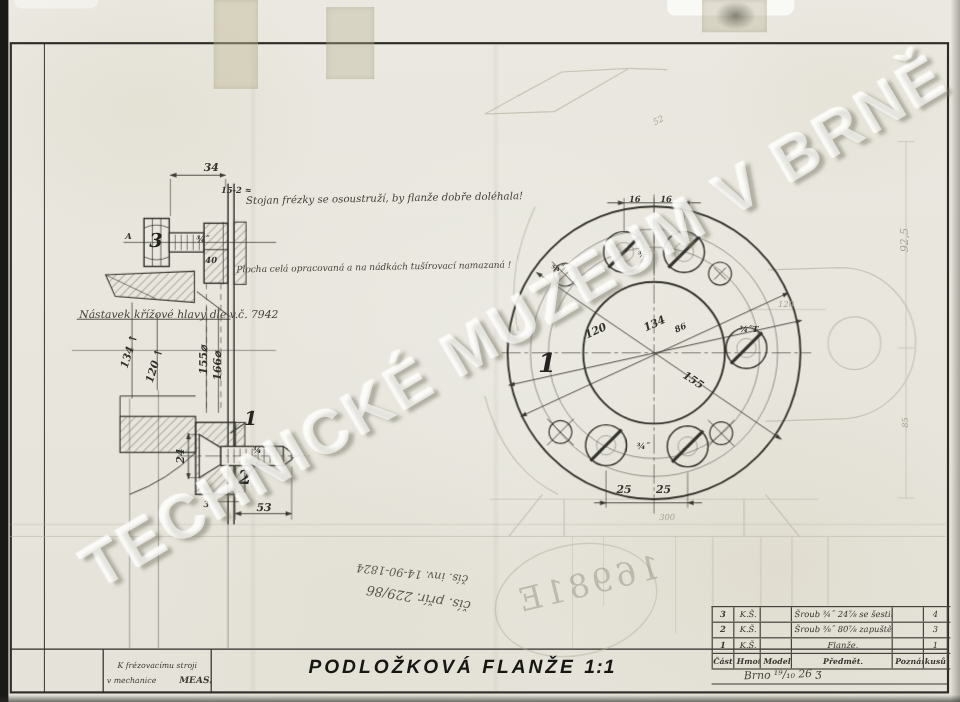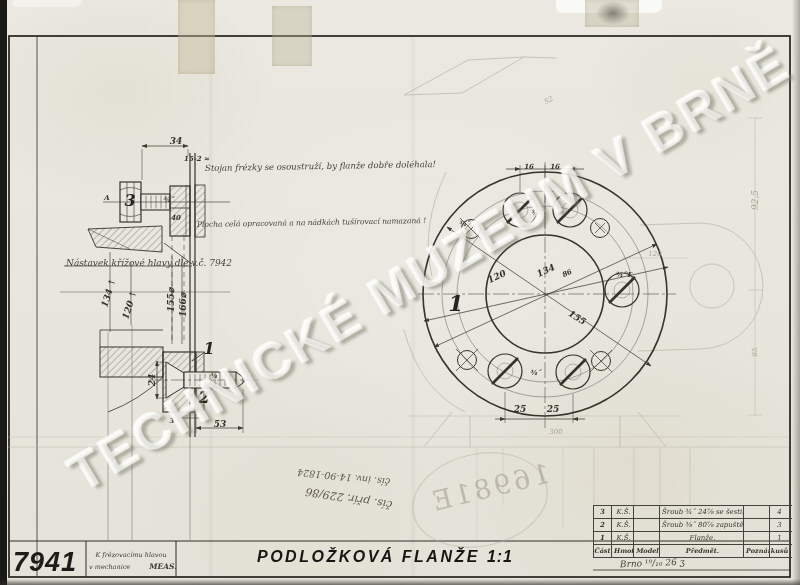--- a/index.html
+++ b/index.html
@@ -260,23 +260,22 @@
     </div>
 
   <div class="abs hand note1">Stojan frézky se osoustruží, by flanže dobře doléhala!</div>
   <div class="abs hand note2">Plocha celá opracovaná a na nádkách tušírovací namazaná !</div>
   <div class="abs hand note3">Nástavek křížové hlavy dle v.č. 7942</div>
 
   <div class="abs hand inv inv1">čís. inv. 14-90-1824</div>
   <div class="abs hand inv inv2">čís. přír. 229/86</div>
   <div class="abs stamp">16981E</div>
 
-  <div class="abs dwgno">7941</div>
   <div class="abs machnote">
-    <span>K frézovacímu hlavou</span><br>
+    <span>K frézovacímu stroji</span><br>
     <span>v mechanice</span>
     <span class="co">MEAS.</span>
   </div>
   <div class="abs titlecell">
     <span>PODLOŽKOVÁ FLANŽE</span>
     <span class="scale">1:1</span>
   </div>
   <div class="abs hand datecell">Brno ¹⁹/₁₀ 26 ʒ</div>
 
   <div id="ptable" class="abs">

